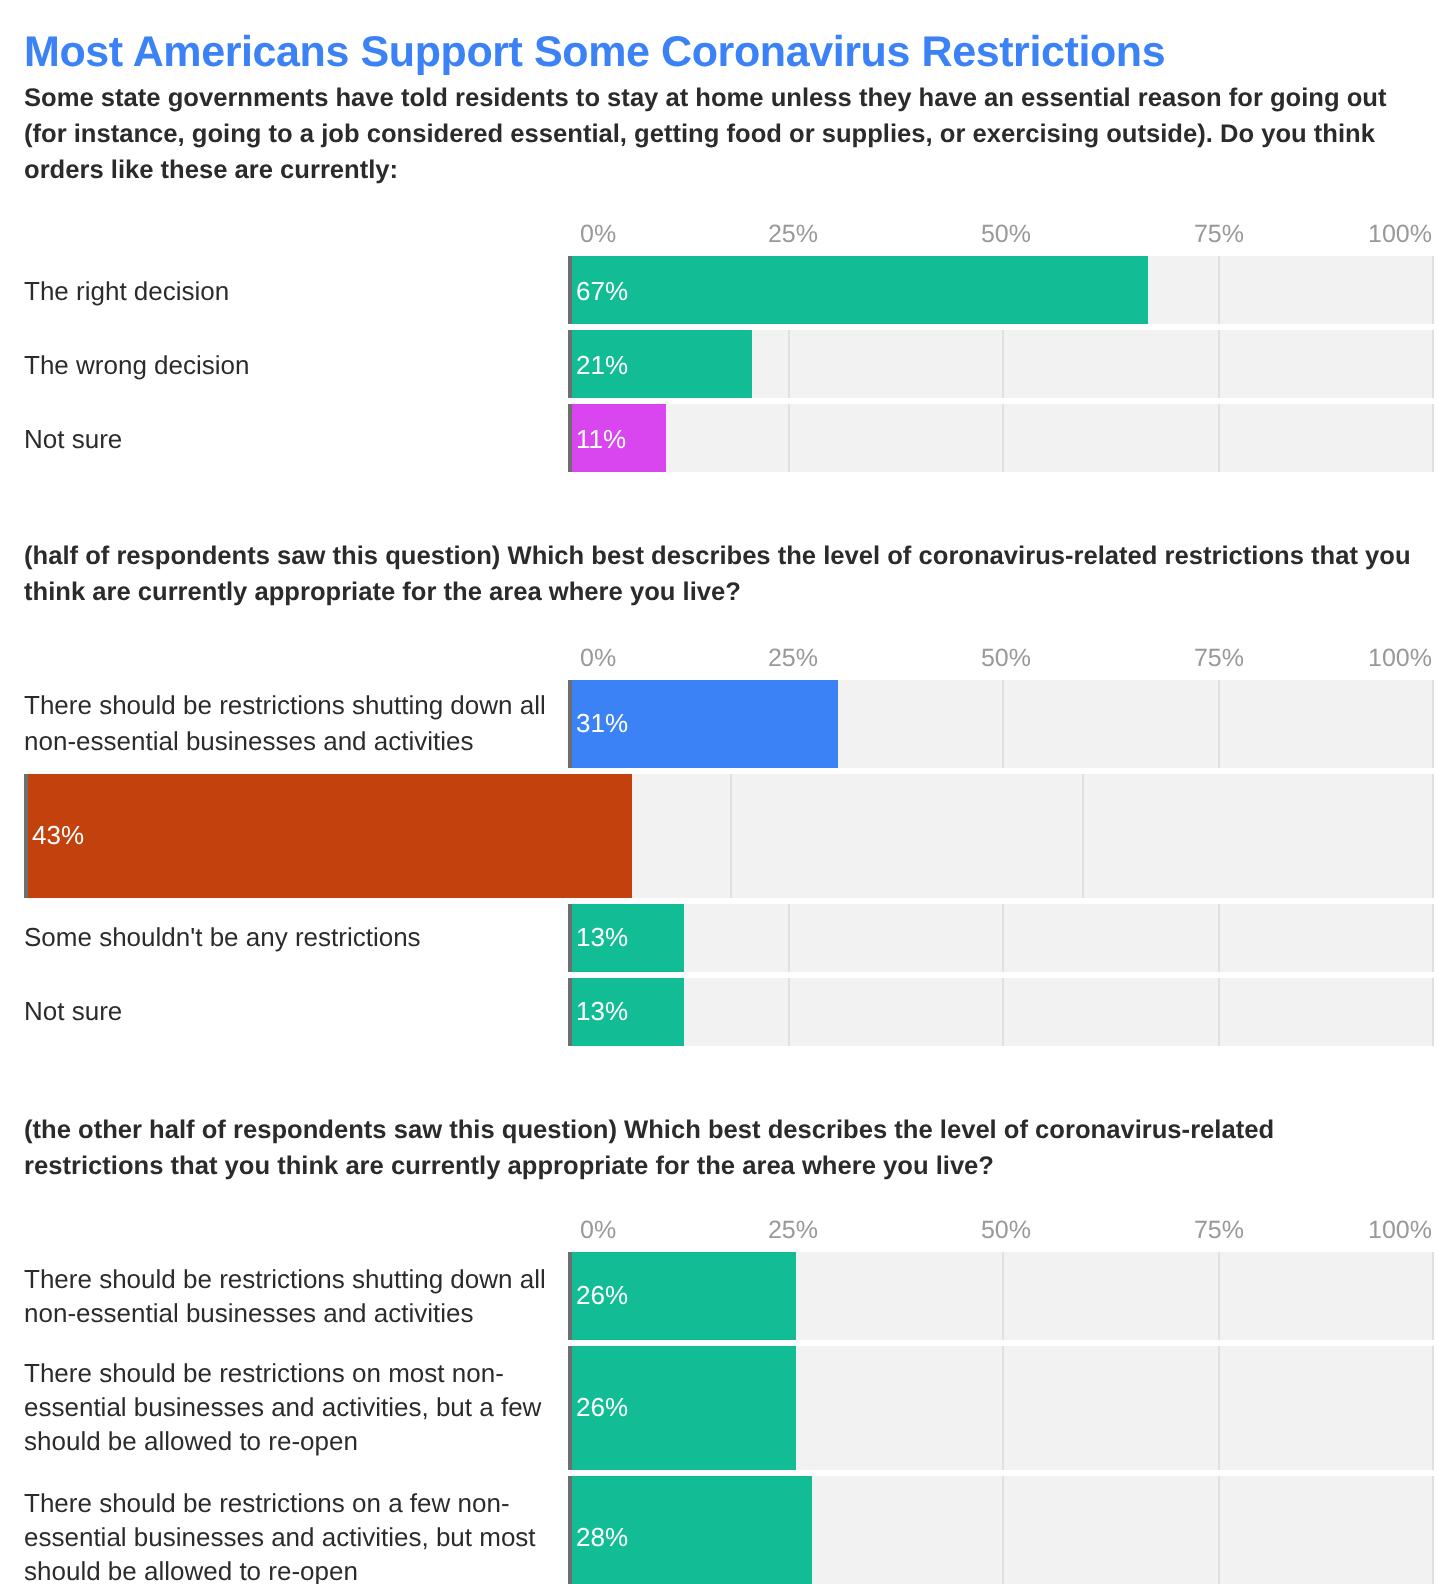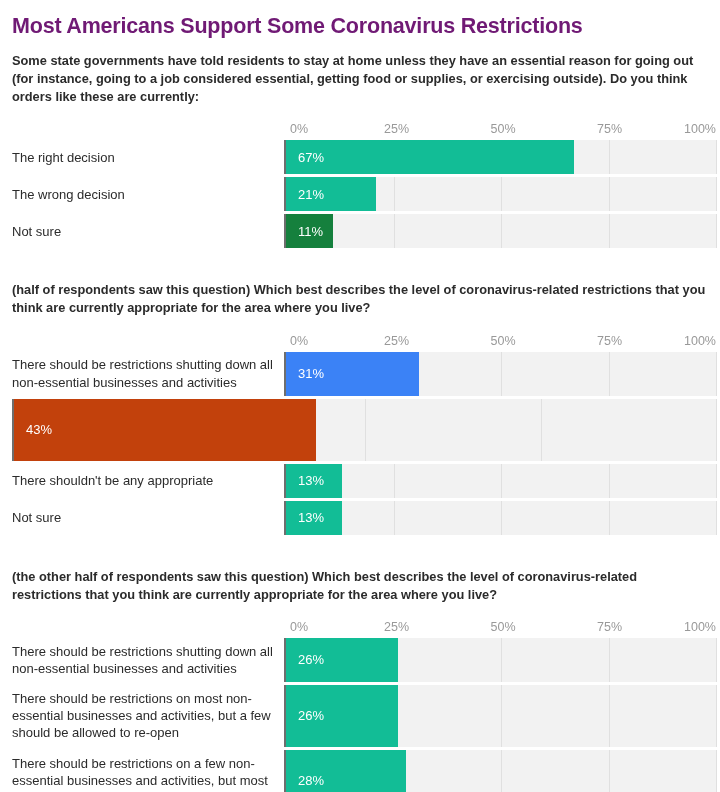--- a/index.html
+++ b/index.html
@@ -17,31 +17,31 @@
   .page {
     position: relative;
     width: 720px;
     height: 792px;
     box-sizing: border-box;
     padding: 0 2px;
   }
   .chart-title {
     font-size: 21.5px;
     font-weight: bold;
-    color: #701a75;
+    color: #3b82f6;
     letter-spacing: -0.2px;
     margin: 14px 0 0 10px;
     line-height: 1.2;
   }
   .intro {
     font-size: 12.8px;
     font-weight: bold;
     color: #2b2b2b;
     line-height: 1.42;
-    margin: 12px 10px 0 10px;
+    margin: 0 10px 0 10px;
   }
   .section-q {
     font-size: 12.8px;
     font-weight: bold;
     color: #2b2b2b;
     line-height: 1.42;
     margin: 0 10px 0 10px;
   }
 
   
@@ -107,21 +107,21 @@
     left: 0;
     top: 0;
     bottom: 0;
     background: #12bd96;
     display: flex;
     align-items: center;
   }
   .bar-value {
     color: #ffffff;
     font-size: 13px;
-    padding-left: 12px;
+    padding-left: 2px;
     white-space: nowrap;
   }
 
   .section-gap-sm { height: 16px; }
   .section-gap-lg { height: 30px; }
 </style>
 </head>
 <body>
 
 <div class="page">
@@ -165,21 +165,21 @@
               </div>
             </div>
           </div>
           <div class="row">
             <div class="row-label">Not sure</div>
             <div class="track">
               <div class="gridline" style="left: 25%;"></div>
               <div class="gridline" style="left: 50%;"></div>
               <div class="gridline" style="left: 75%;"></div>
               <div class="gridline" style="left: 100%;"></div>
-              <div class="bar" style="width: 11%; background: #15803d;">
+              <div class="bar" style="width: 11%; background: #d946ef;">
                 <span class="bar-value">11%</span>
               </div>
             </div>
           </div>
         </div>
       </div>
       <div class="section-gap-lg"></div>
       <div class="section-q">(half of respondents saw this question) Which best describes the level of coronavirus-related restrictions that you think are currently appropriate for the area where you live?</div>
       <div class="section-gap-sm"></div>
       <div class="chart-block">
@@ -208,21 +208,21 @@
               <div class="gridline" style="left: 25%;"></div>
               <div class="gridline" style="left: 50%;"></div>
               <div class="gridline" style="left: 75%;"></div>
               <div class="gridline" style="left: 100%;"></div>
               <div class="bar" style="width: 43%; background: #c2410c;">
                 <span class="bar-value">43%</span>
               </div>
             </div>
           </div>
           <div class="row">
-            <div class="row-label">There shouldn't be any appropriate</div>
+            <div class="row-label">Some shouldn't be any restrictions</div>
             <div class="track">
               <div class="gridline" style="left: 25%;"></div>
               <div class="gridline" style="left: 50%;"></div>
               <div class="gridline" style="left: 75%;"></div>
               <div class="gridline" style="left: 100%;"></div>
               <div class="bar" style="width: 13%; background: rgb(18, 189, 150);">
                 <span class="bar-value">13%</span>
               </div>
             </div>
           </div>

